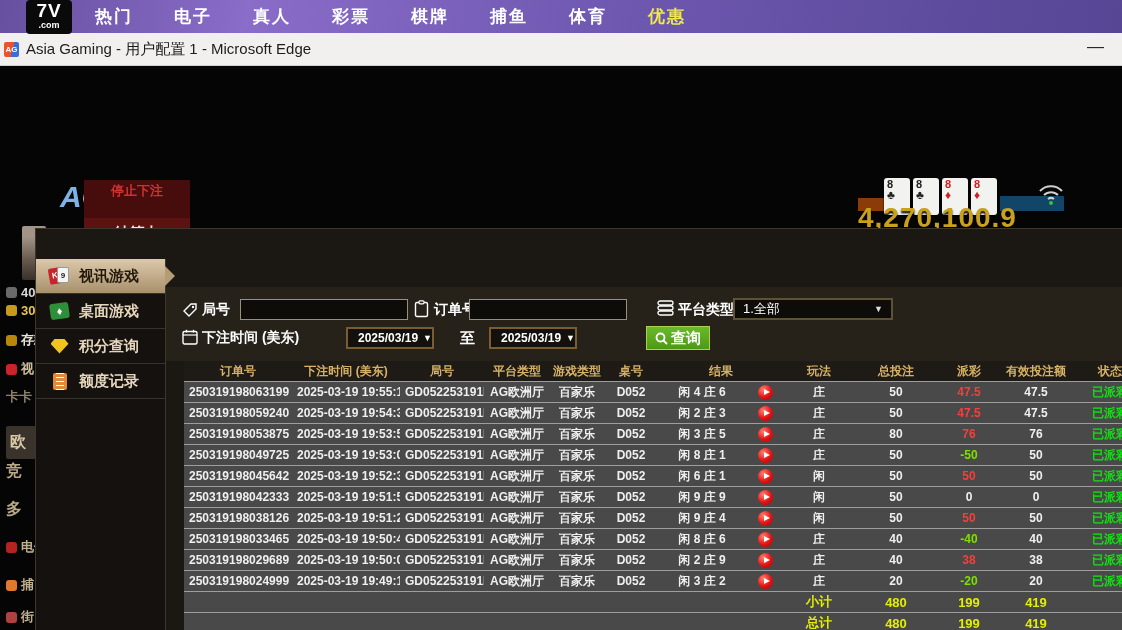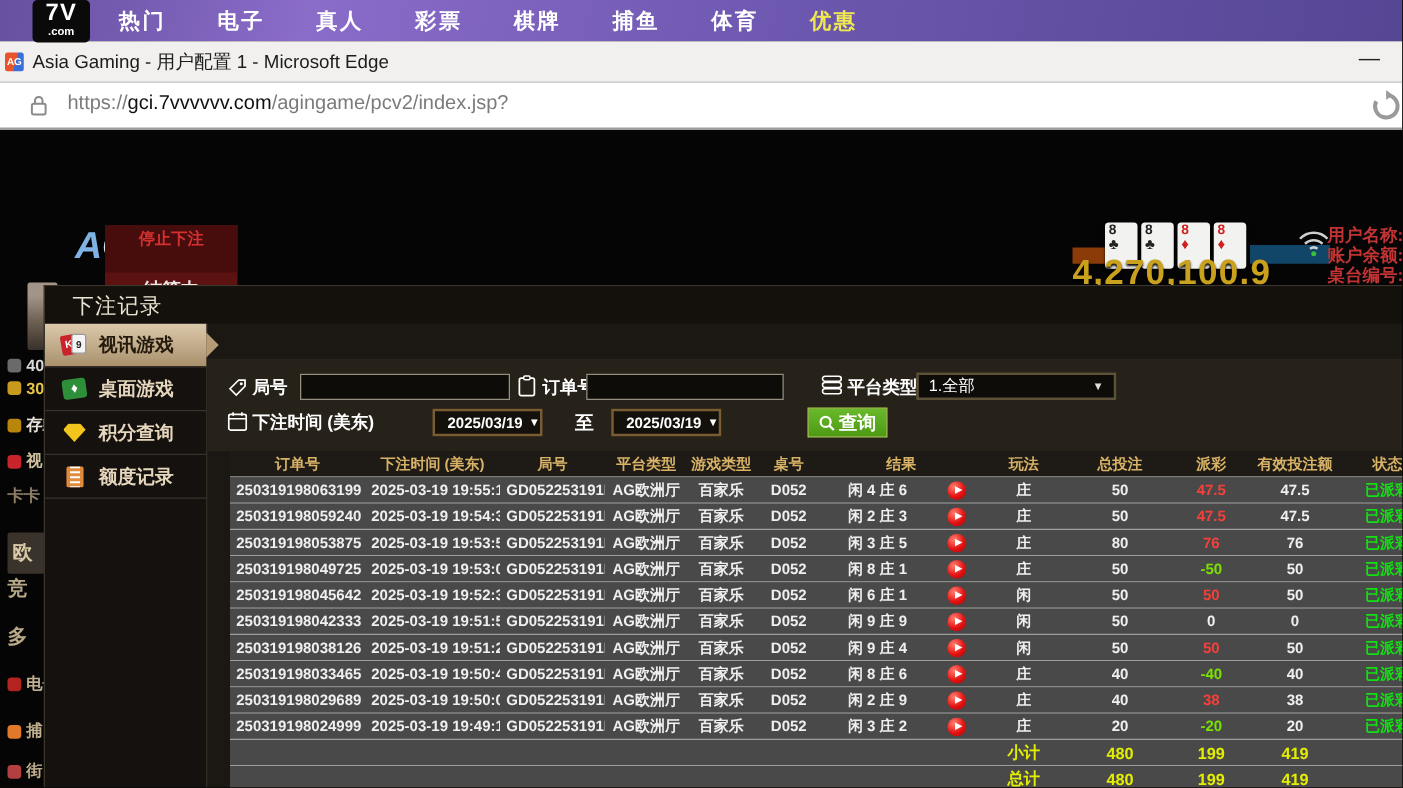--- a/index.html
+++ b/index.html
@@ -137,35 +137,20 @@
     <span class="l1">7V</span>
     <span class="l2">.com</span>
   </div>
 
   <div class="titlebar">
     <div class="favicon">AG</div>
     <div class="wtitle">Asia Gaming - 用户配置 1 - Microsoft Edge</div>
     <div class="minbtn">—</div>
   </div>
 
-  <div class="urlbar">
-    <span class="lock">
-      <svg width="14" height="17" viewBox="0 0 14 17">
-          <rect x="1.5" y="7" width="11" height="8.5" rx="1.5" fill="none" stroke="#8a8a8a" stroke-width="1.6"></rect>
-          <path d="M4 7 V4.5 a3 3 0 0 1 6 0 V7" fill="none" stroke="#8a8a8a" stroke-width="1.6"></path>
-        </svg>
-    </span>
-    <div class="url"><span>https://</span><span class="host">gci.7vvvvvv.com</span><span>/agingame/pcv2/index.jsp?</span></div>
-    <span class="refresh">
-      <svg width="26" height="26" viewBox="0 0 26 26">
-          <path d="M13 4 a9 9 0 1 1 -8 5" fill="none" stroke="#9a9a9a" stroke-width="3.2"></path>
-          <path d="M13 0 l5 4 -5 4 z" fill="#9a9a9a"></path>
-        </svg>
-    </span>
-  </div>
 
   <div class="stage">
     <div class="aglogo">
       <span class="a">A</span><span class="g">G</span>
       <span class="sub">ASIA GAMING</span>
     </div>
     <div class="stopbox">
       <div class="sb1">停止下注</div>
       <div class="sb2">结算中</div>
     </div>
@@ -222,31 +207,23 @@
       </div>
     <div class="jackpot">4,270,100.9</div>
     <span class="wifi">
       <svg width="30" height="24" viewBox="0 0 30 24">
           <path d="M4 9 a15 15 0 0 1 22 0" fill="none" stroke="#cfcfcf" stroke-width="2"></path>
           <path d="M8 13 a10 10 0 0 1 14 0" fill="none" stroke="#cfcfcf" stroke-width="2"></path>
           <path d="M12 17 a5 5 0 0 1 6 0" fill="none" stroke="#cfcfcf" stroke-width="2"></path>
           <circle cx="15" cy="21" r="2" fill="#3ac03a"></circle>
         </svg>
     </span>
-    <div class="info-labels" id="infoLabels">
-        <div class="info-label">用户名称:</div>
-        <div class="info-label">账户余额:</div>
-        <div class="info-label">桌台编号:</div>
-      </div>
   </div>
 
   <div class="modal">
-    <div class="modal-header">
-      <div class="modal-title">下注记录</div>
-    </div>
     <div class="msidebar" id="panelSidebar">
         <div class="menu-item sel">
           <span class="ic ic-cards">
             <i class="cA">K</i>
             <i class="cB">9</i>
           </span>
           <span>视讯游戏</span>
         </div>
         <div class="menu-item">
           <span class="ic">

